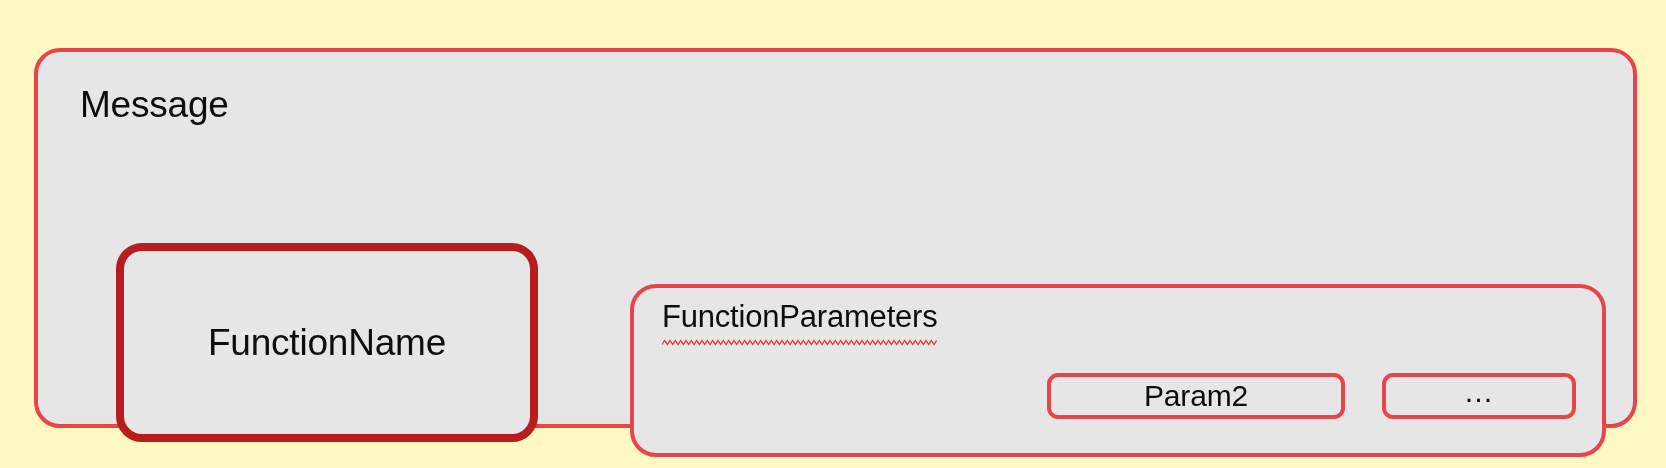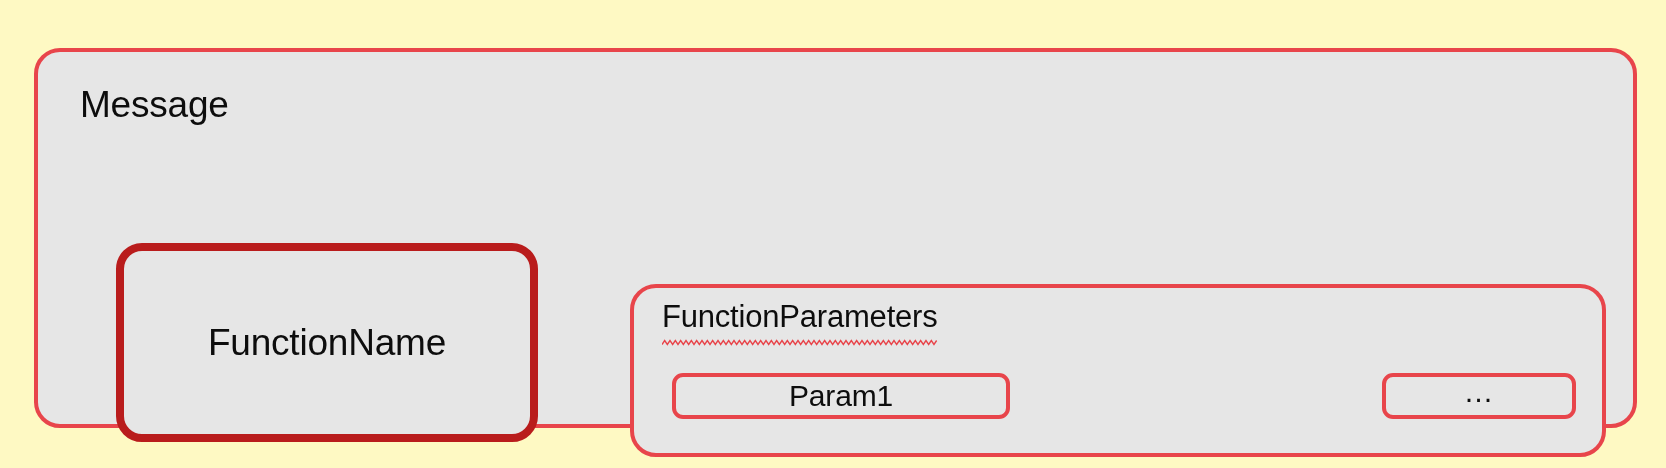--- a/index.html
+++ b/index.html
@@ -181,22 +181,22 @@
                    L150,5.5 L153,1.5 L156,5.5 L159,1.5 L162,5.5 L165,1.5 L168,5.5 L171,1.5 L174,5.5 L177,1.5
                    L180,5.5 L183,1.5 L186,5.5 L189,1.5 L192,5.5 L195,1.5 L198,5.5 L201,1.5 L204,5.5 L207,1.5
                    L210,5.5 L213,1.5 L216,5.5 L219,1.5 L222,5.5 L225,1.5 L228,5.5 L231,1.5 L234,5.5 L237,1.5
                    L240,5.5 L243,1.5 L246,5.5 L249,1.5 L252,5.5 L255,1.5 L258,5.5 L261,1.5 L264,5.5 L267,1.5
                    L270,5.5 L273,1.5 L276,5.5 L279,1.5 L282,5.5 L285,1.5 L288,5.5 L291,1.5 L294,5.5 L297,1.5
                    L300,5.5 L303,1.5 L306,5.5 L309,1.5" fill="none" stroke="#E8454B" stroke-width="1.6"></path>
         </svg>
       </div>
 
       <div class="params-row">
-        <div class="param-chip chip-0">
-          <span class="param-label">Param1</span>
+        <div class="param-chip chip-1">
+          <span class="param-label">Param2</span>
         </div>
         <div class="param-chip chip-2">
           <span class="param-label">…</span>
         </div>
       </div>
 
     </div>
   </div>
 </div>
 

